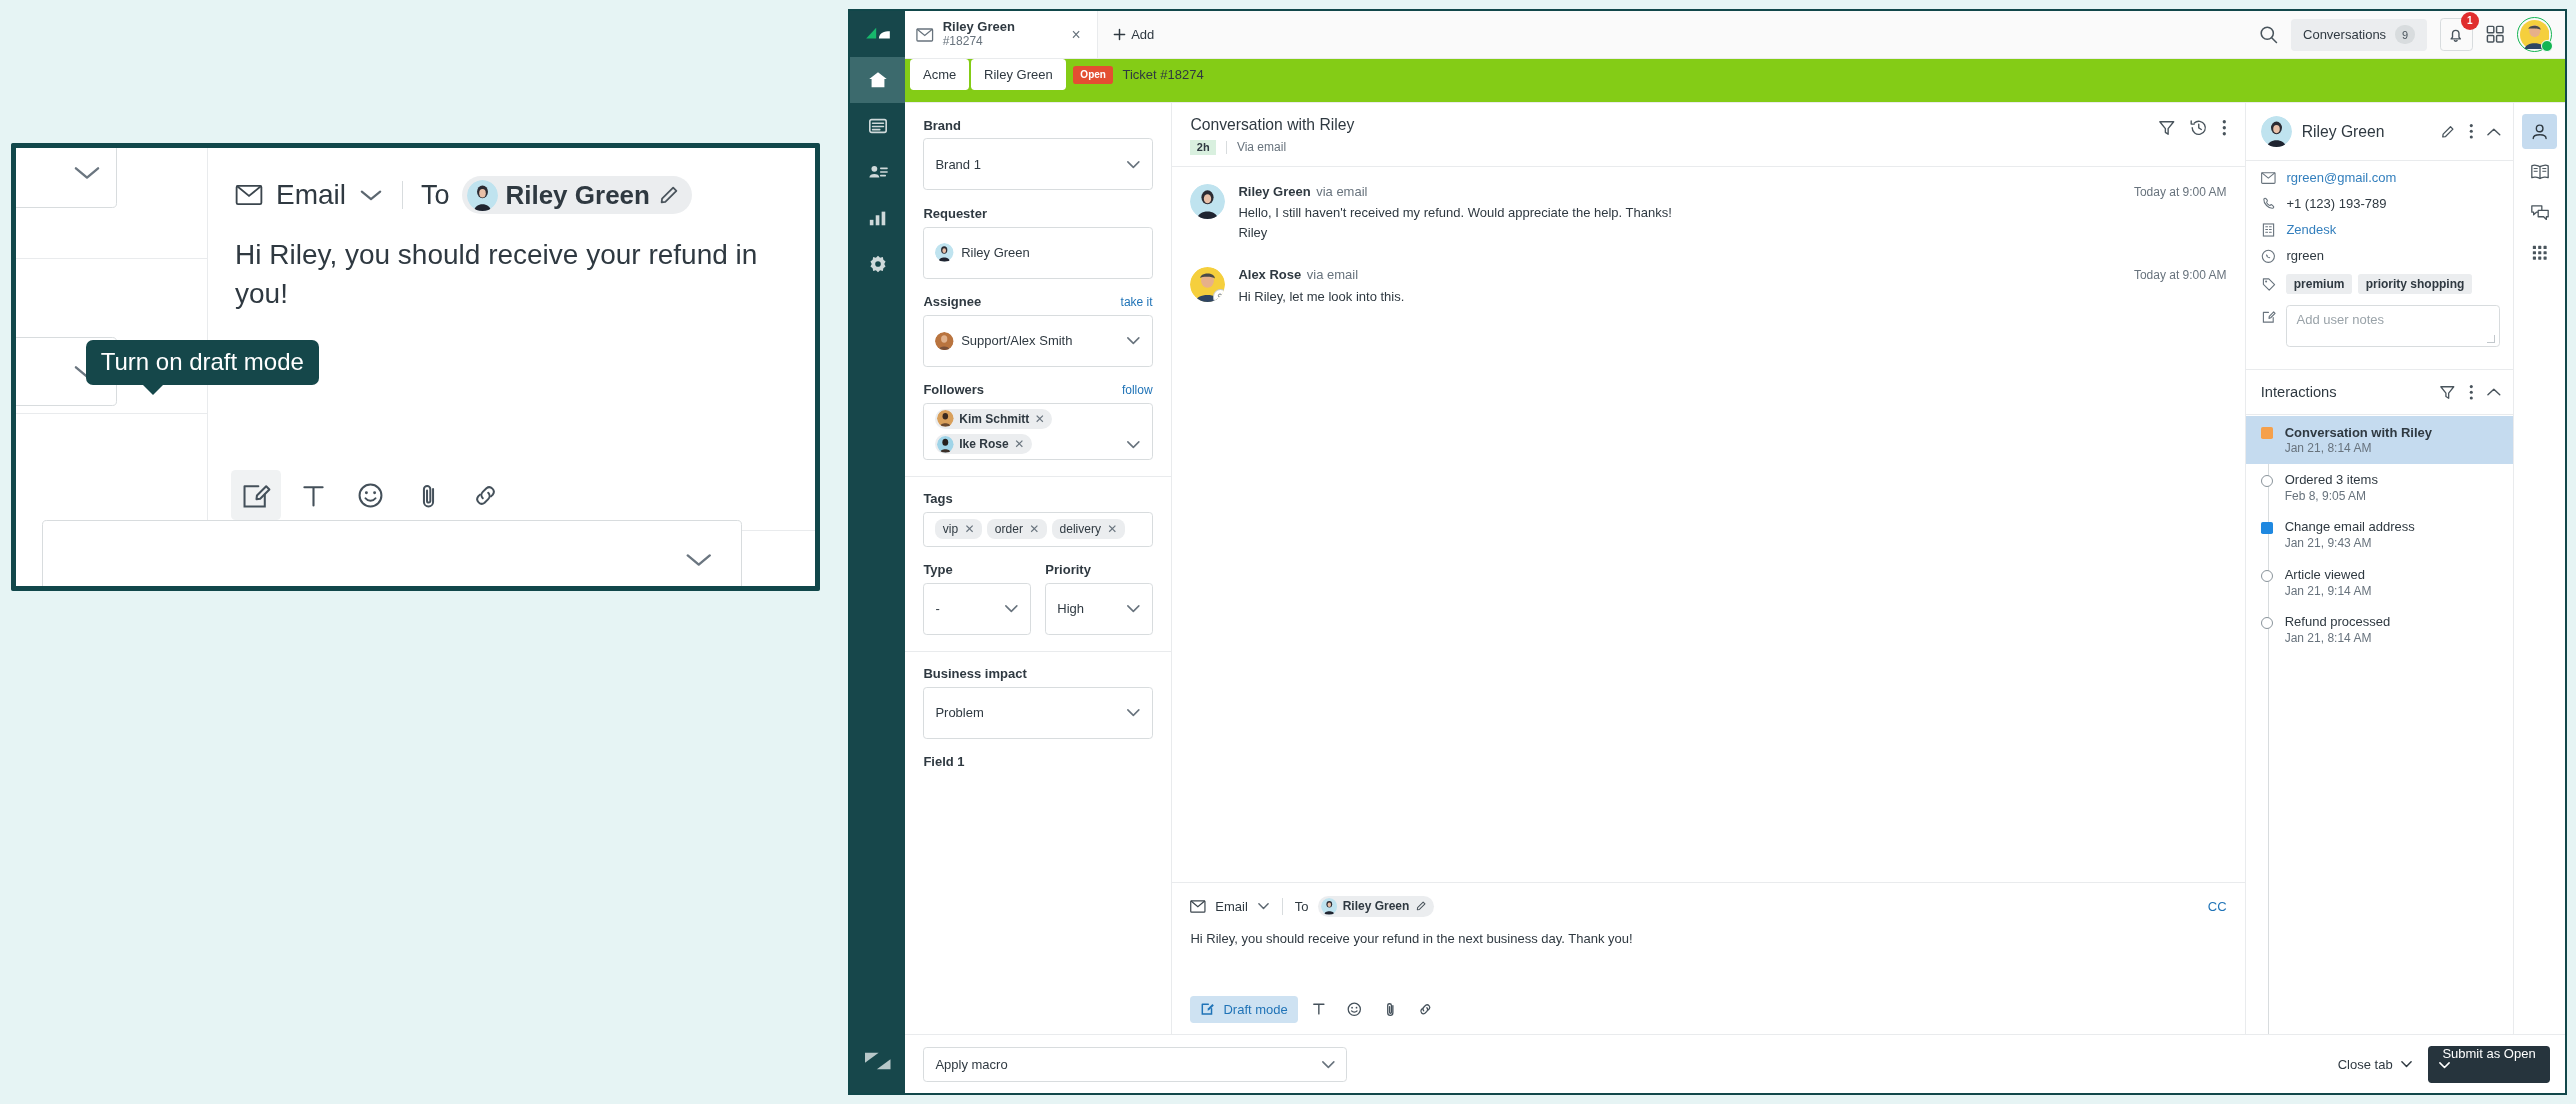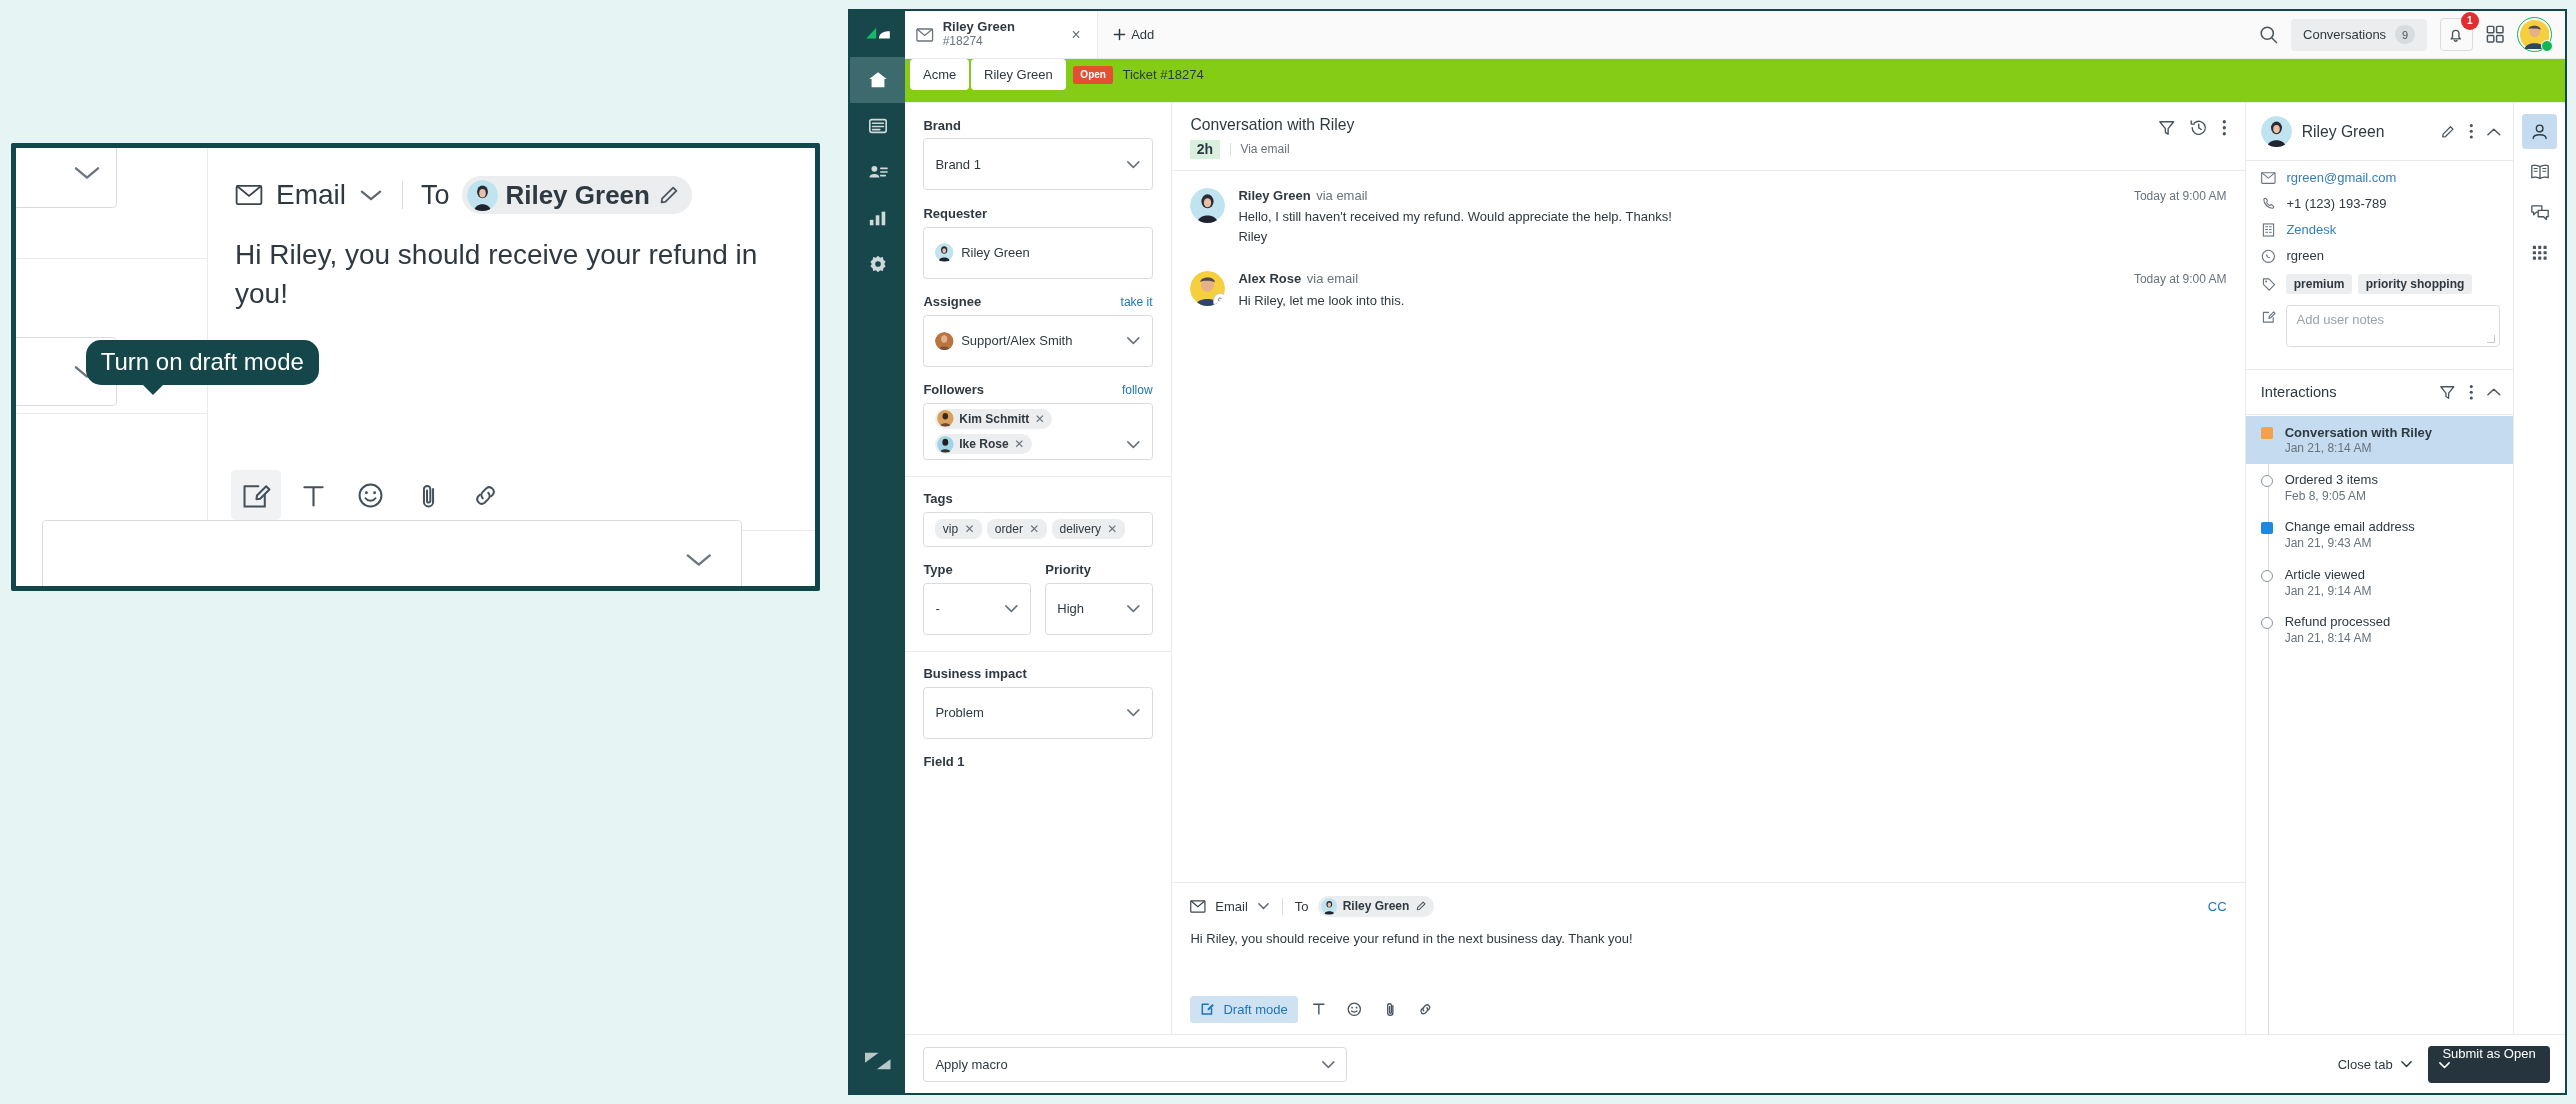--- a/index.html
+++ b/index.html
@@ -35,21 +35,21 @@
   .co-body { position:absolute; left:26px; top:88px; right:18.4px;
              font-size:28px; line-height:1.38; color:#2f3941; }
   .co-toolbar { position:absolute; left:22px; bottom:66px; display:flex; align-items:center; gap:7.4px; }
   .co-tool { width:50px; height:50px; display:flex; align-items:center; justify-content:center;
              border-radius:4.6px; }
   .co-tool.active { background:#f0f2f3; }
   .co-divider { position:absolute; left:0; right:0; bottom:55px; height:0.9px; background:#e9ebed; }
 
   .tooltip {
     position:absolute; left:70px; top:192px; background:#15474a; color:#fff;
-    border-radius:15px; padding:8.3px 14.7px; font-size:24px; white-space:nowrap; z-index:20;
+    border-radius:7px; padding:8.3px 14.7px; font-size:24px; white-space:nowrap; z-index:20;
   }
   .tooltip:after {
     content:""; position:absolute; left:57px; bottom:-10px; width:0; height:0;
     border-left:10px solid transparent; border-right:10px solid transparent;
     border-top:10px solid #15474a;
   }
 
   
   .app {
     position:absolute; left:848px; top:9.2px; width:1719px; height:1086px;
@@ -135,21 +135,21 @@
   .av-sm { width:18.4px; height:18.4px; border-radius:50%; overflow:hidden; flex:0 0 18.4px; }
   .av-xs { width:16.6px; height:16.6px; border-radius:50%; overflow:hidden; flex:0 0 16.6px; }
 
   
   .convpane { flex:1 1 auto; display:flex; flex-direction:column; min-width:0;
               border-right:0.9px solid #e9ebed; }
   .conv-head { padding:13px 18.4px 11px 18.4px; border-bottom:0.9px solid #e9ebed; display:flex;
                align-items:flex-start; }
   .conv-title { font-size:15.7px; color:#2f3941; margin-bottom:5.5px; }
   .meta-row { display:flex; align-items:center; gap:10px; }
-  .time-chip { background:#d9f0df; color:#2f3941; font-size:14px; font-weight:700;
+  .time-chip { background:#d9f0df; color:#2f3941; font-size:11px; font-weight:700;
                border-radius:0; padding:1.8px 6.4px; }
   .meta-sep { width:0.9px; height:13px; background:#d8dcde; }
   .meta-via { font-size:12px; color:#68737d; }
   .head-icons { margin-left:auto; display:flex; align-items:center; gap:14.7px; padding-top:2.8px; }
 
   .conv-body { flex:1 1 auto; overflow:hidden; padding:16.6px 18.4px 0 18.4px; }
   .msg { display:flex; gap:13px; margin-bottom:24px; }
   .msg-av { width:35px; height:35px; border-radius:50%; overflow:hidden; flex:0 0 35px; position:relative; }
   .agent-mark { position:absolute; right:-2.8px; bottom:-2.8px; width:15.7px; height:15.7px;
                 background:#fff; border:0.9px solid #c2c8cc; border-radius:50%;

